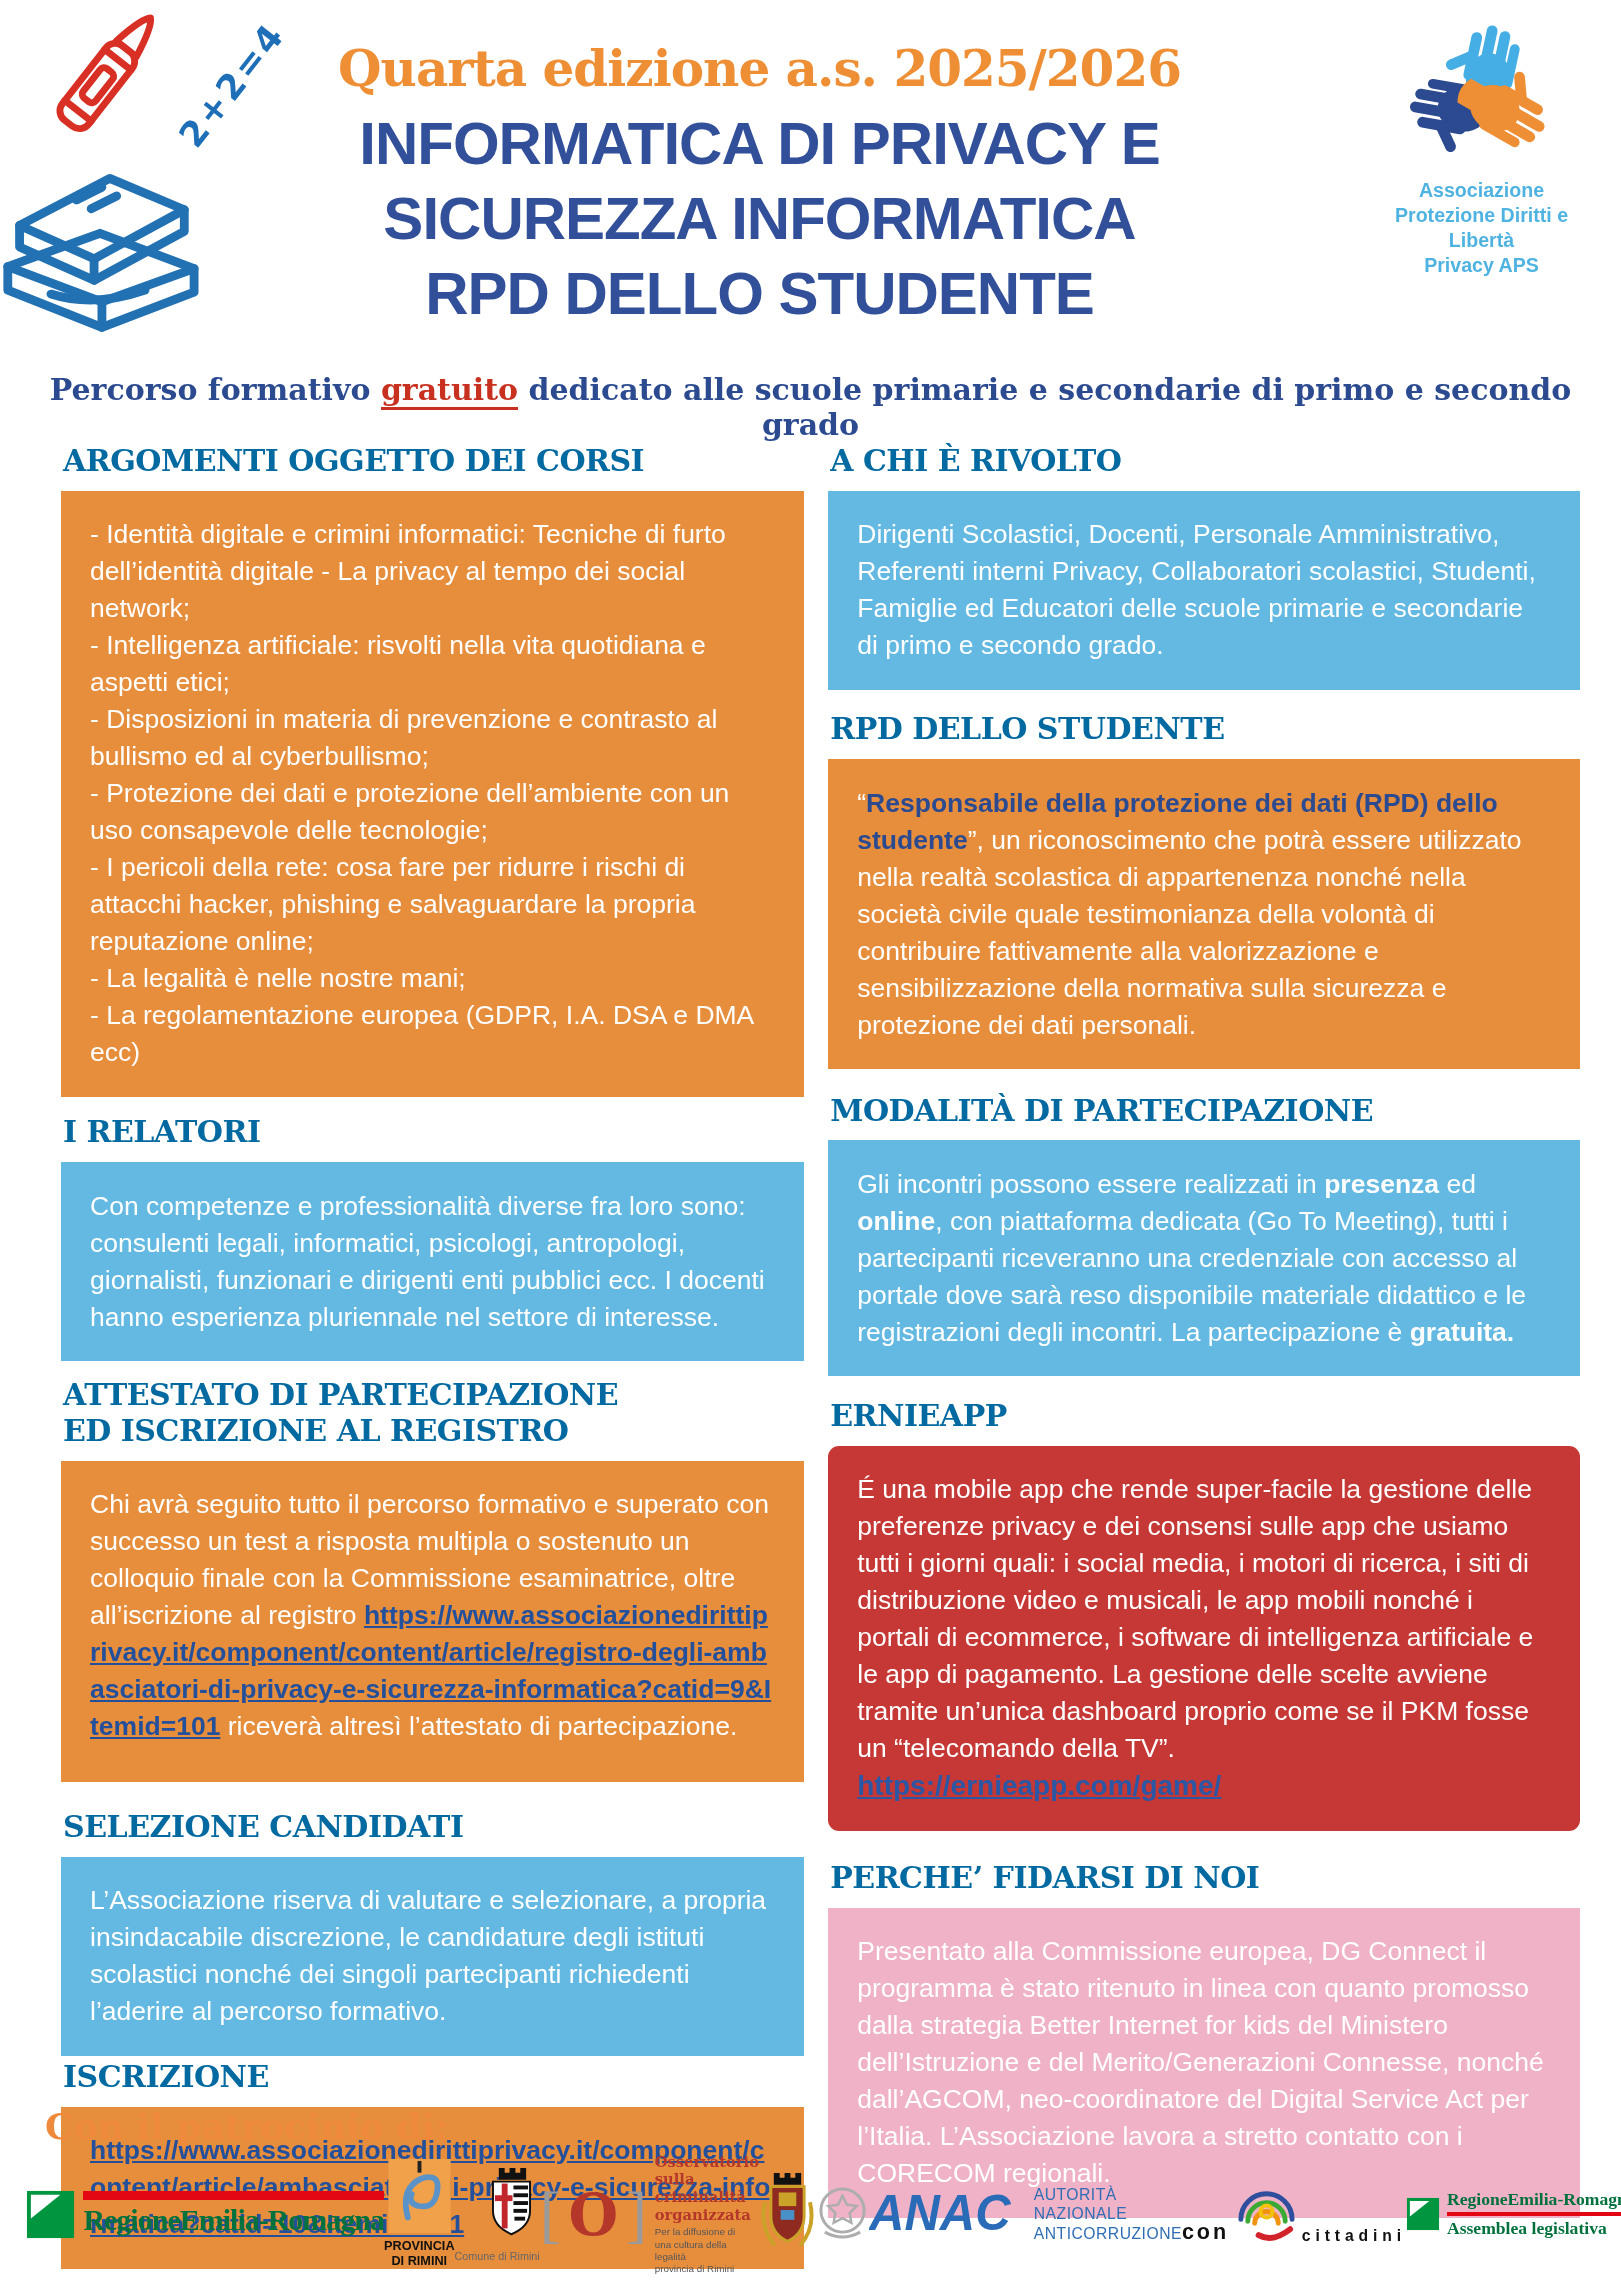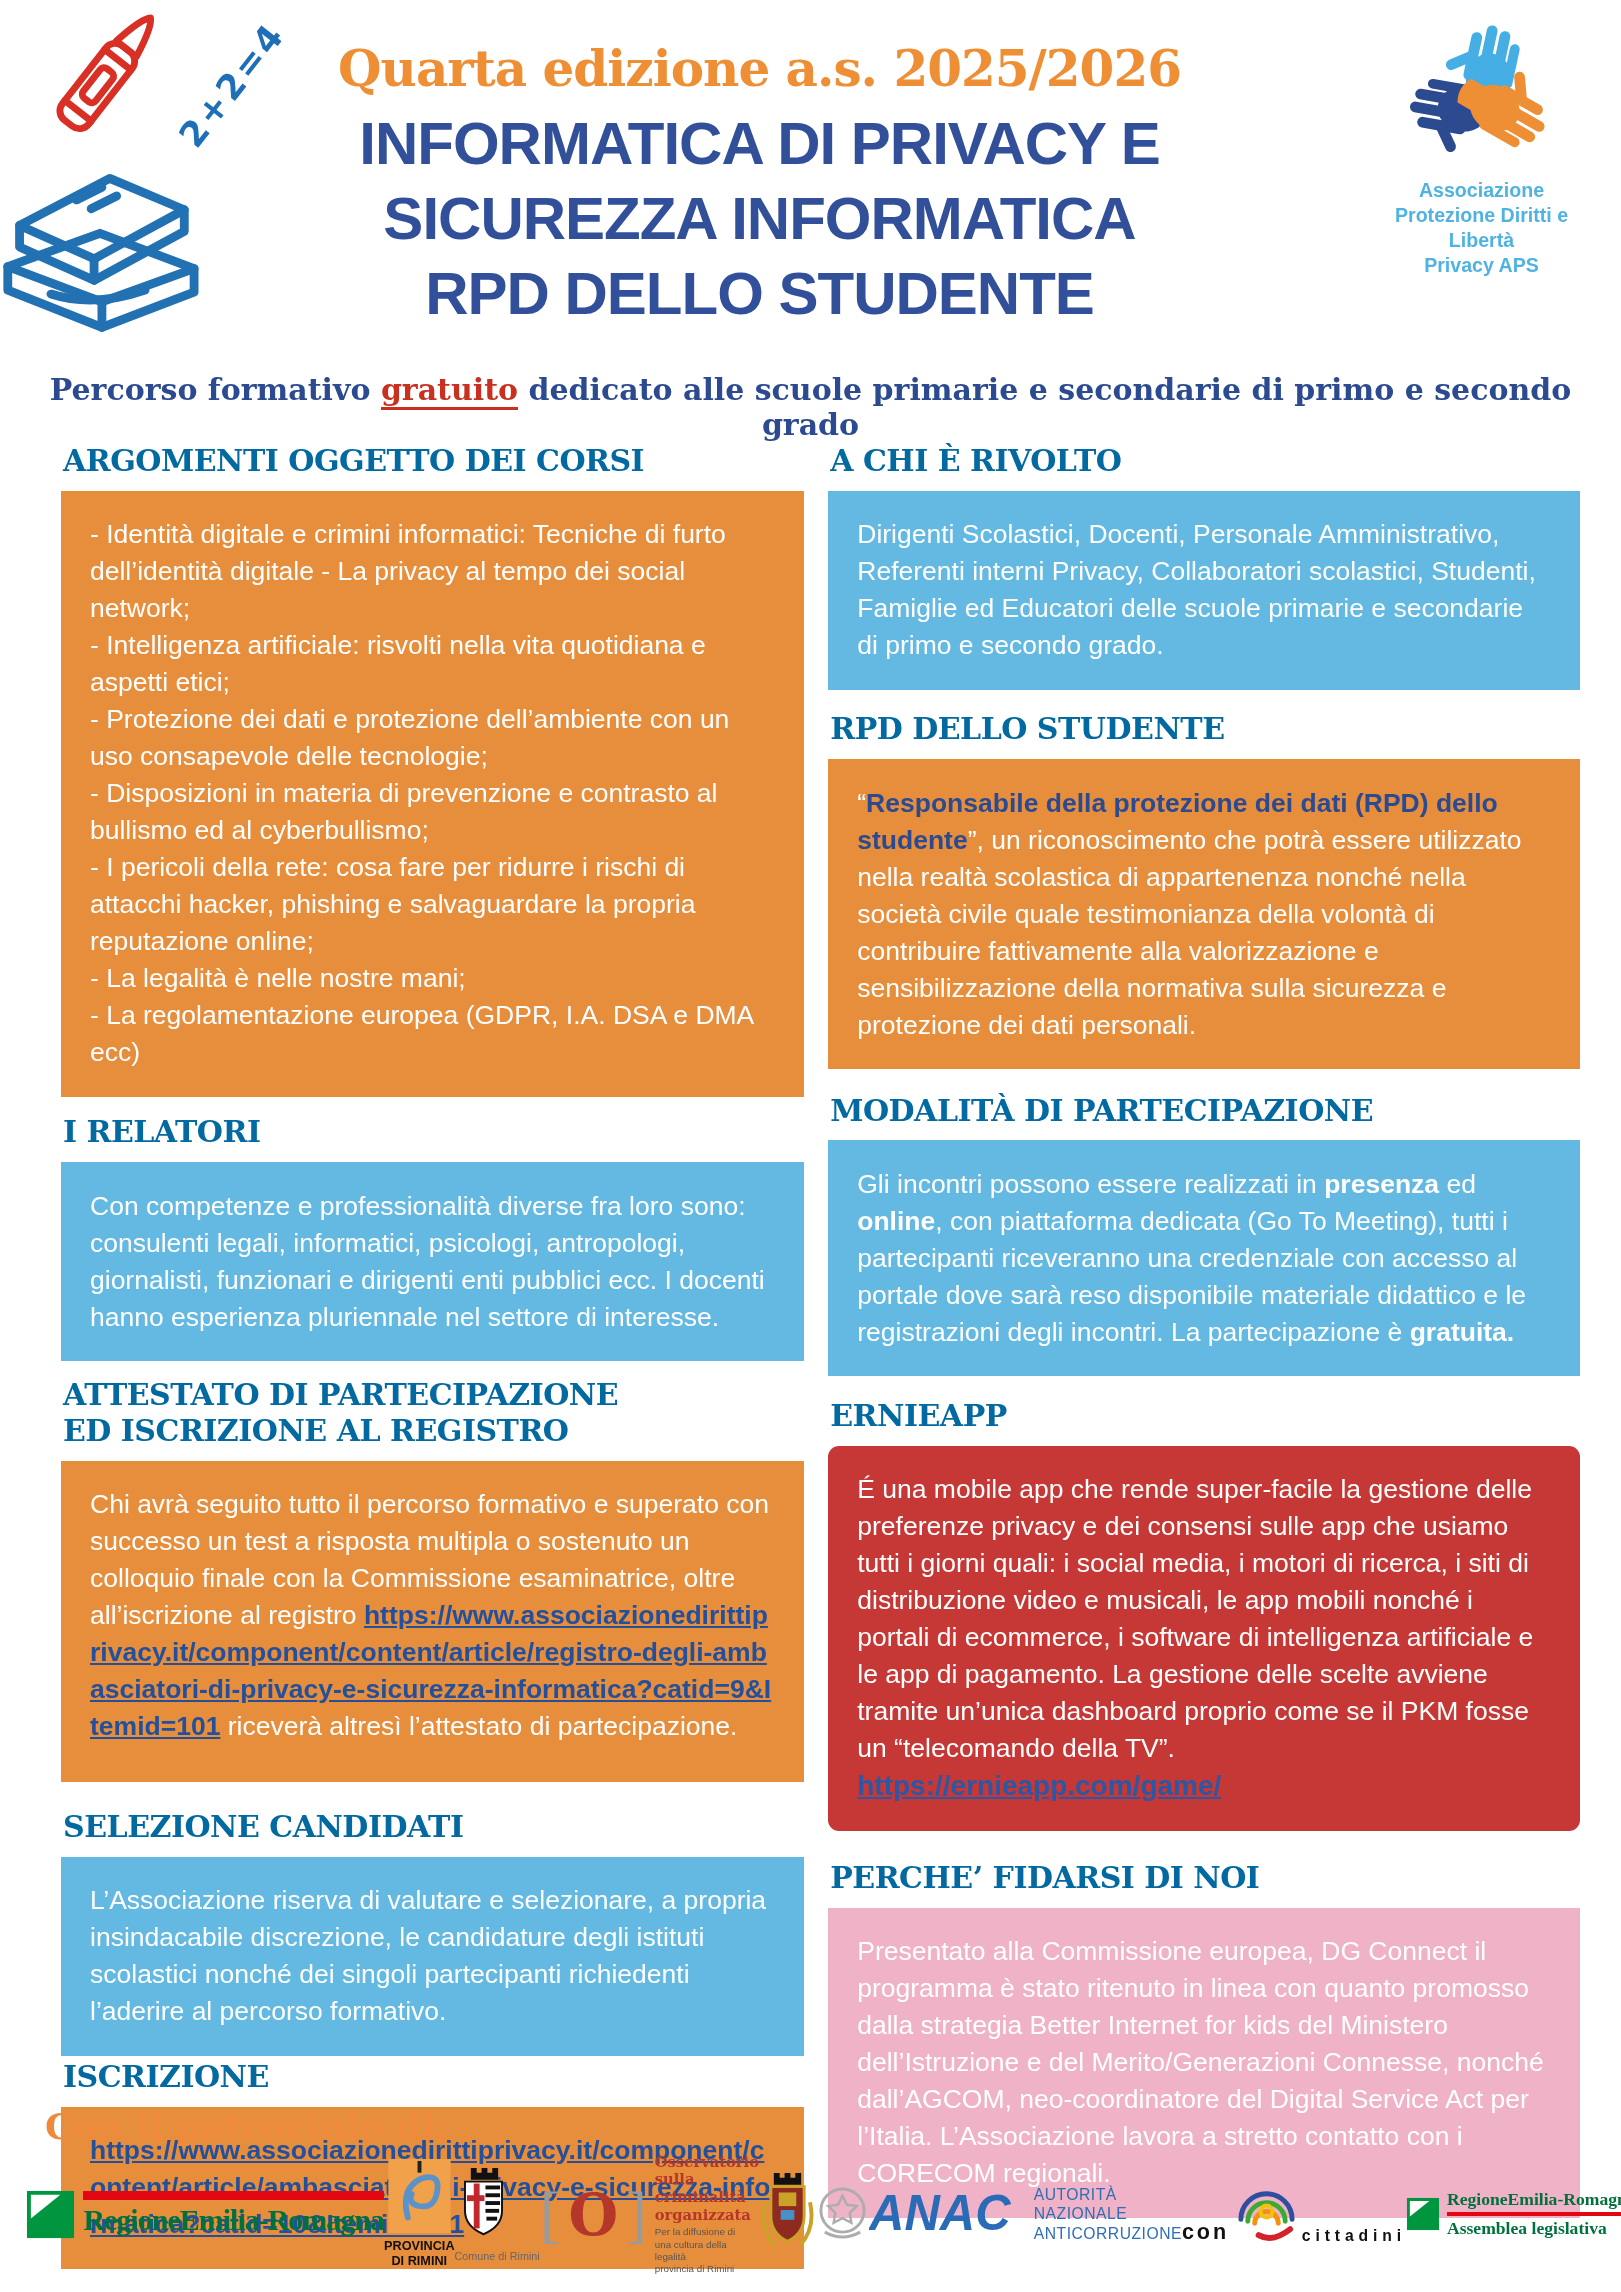--- a/index.html
+++ b/index.html
@@ -47,21 +47,21 @@
   
   .patrocinio{position:absolute;left:45px;top:2105px;font-family:"DejaVu Serif",serif;
        font-size:36px;font-weight:700;color:#EF8A3C;}
   .logos-row{position:absolute;left:24.5px;right:24.5px;top:2156px;height:116px;
        display:flex;align-items:center;justify-content:space-between;}
   .logo-rer{display:flex;align-items:center;gap:5.9px;}
   .rer-bar{height:9.8px;background:#E30613;margin-bottom:2.9px;}
   .rer-text{font-family:"Liberation Serif",serif;font-weight:700;font-size:30px;color:#00713D;letter-spacing:-1px;white-space:nowrap;}
   .logo-prov{text-align:center;}
   .prov-caption{font-size:12.7px;font-weight:800;color:#111;line-height:1.15;margin-top:2px;}
-  .logo-comune{text-align:left;}
+  .logo-comune{text-align:right;}
   .comune-caption{font-size:10.8px;color:#666;margin-top:2px;white-space:nowrap;}
   .logo-oss{display:flex;align-items:center;gap:7.8px;}
   .oss-brackets{font-family:"Liberation Serif",serif;font-size:63px;color:#9A9A9A;line-height:59px;}
   .oss-o{font-family:"DejaVu Serif",serif;font-weight:700;font-size:57px;color:#B5372A;}
   .oss-title{font-family:"DejaVu Serif",serif;font-weight:700;font-size:14.7px;color:#B5372A;line-height:1.2;}
   .oss-sub{font-size:9.8px;color:#555;line-height:1.25;margin-top:2.9px;}
   .vdiv{width:2px;height:73px;background:#CFCFCF;}
   .vdiv-dark{width:2px;height:80px;background:#4A4A4A;}
   .logo-anac{display:flex;align-items:center;gap:9.8px;}
   .anac-text{font-size:15.7px;color:#2F6EB5;line-height:1.25;letter-spacing:0.5px;}
@@ -142,22 +142,22 @@
   </div>
 
   <div class="columns">
 
     <div class="col-left">
 
       <h3 class="section-heading">ARGOMENTI OGGETTO DEI CORSI</h3>
       <div class="box orange h560 mb18">
         <p>- Identità digitale e crimini informatici: Tecniche di furto dell’identità digitale - La privacy al tempo dei social network;</p>
         <p>- Intelligenza artificiale: risvolti nella vita quotidiana e aspetti etici;</p>
+        <p>- Disposizioni in materia di prevenzione e contrasto al bullismo ed al cyberbullismo;</p>
         <p>- Protezione dei dati e protezione dell’ambiente con un uso consapevole delle tecnologie;</p>
-        <p>- Disposizioni in materia di prevenzione e contrasto al bullismo ed al cyberbullismo;</p>
         <p>- I pericoli della rete: cosa fare per ridurre i rischi di attacchi hacker, phishing e salvaguardare la propria reputazione online;</p>
         <p>- La legalità è nelle nostre mani;</p>
         <p>- La regolamentazione europea (GDPR, I.A. DSA e DMA ecc)</p>
       </div>
 
       <h3 class="section-heading">I RELATORI</h3>
       <div class="box blue h165 mb16">
         <p>Con competenze e professionalità diverse fra loro sono: consulenti legali, informatici, psicologi, antropologi, giornalisti, funzionari e dirigenti enti pubblici ecc. I docenti hanno esperienza pluriennale nel settore di interesse.</p>
       </div>
 

